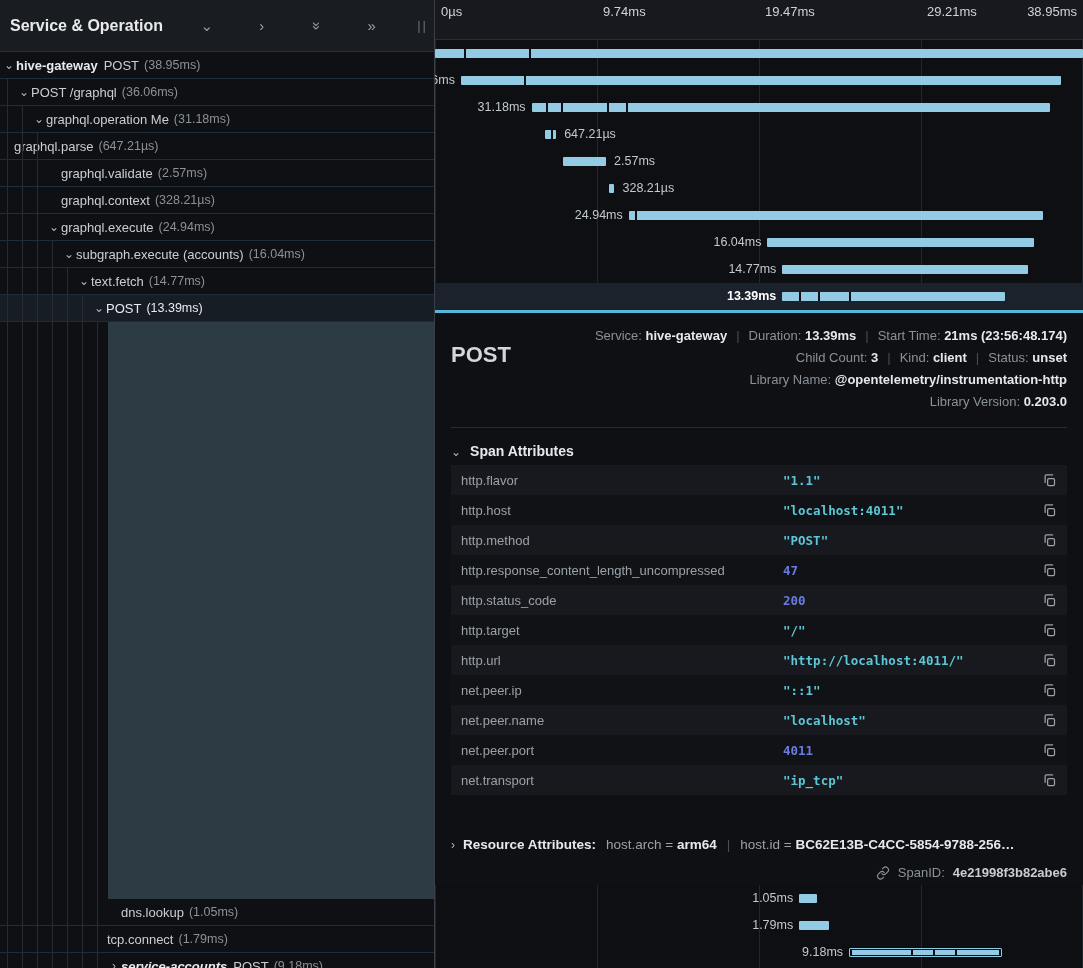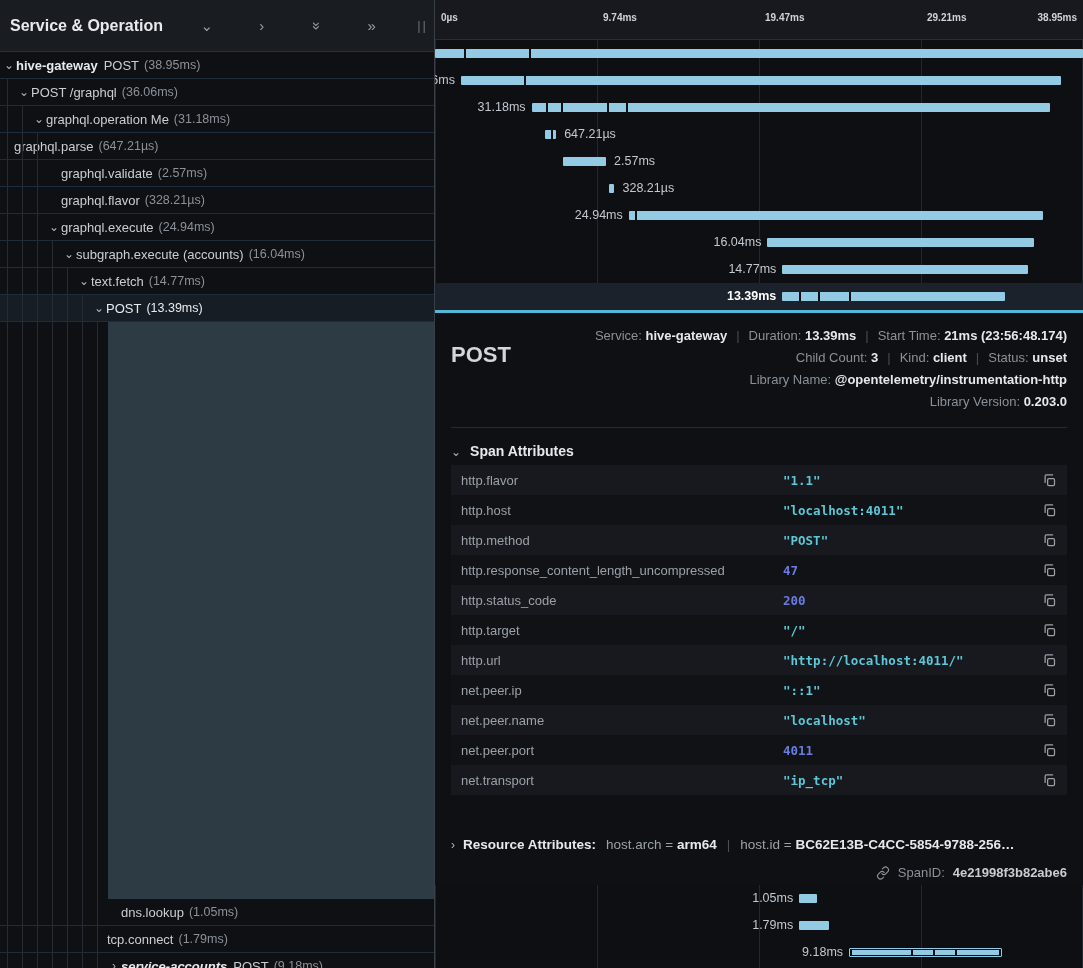--- a/index.html
+++ b/index.html
@@ -27,21 +27,21 @@
   .trow.selected{background:#161d25;}
   .trow.selected .lbl,.trow.selected .dur{color:#e8eaed;}
   .detail-spacer{position:relative;height:577px;}
   .detail-spacer .guides{width:108px;}
   .detail-spacer .fill{position:absolute;left:108px;right:0;top:0;bottom:0;background:#2d3b45;}
   
   .right{flex:1;position:relative;background:#0d0f13;}
   .gline{position:absolute;top:0;bottom:0;width:1px;background:#22262d;z-index:0;}
   .axis{position:absolute;left:0;right:0;top:0;height:40px;background:#17191e;
     border-bottom:1px solid #2b2e35;box-sizing:border-box;z-index:1;}
-  .tlabel{position:absolute;top:12px;font-size:10px;color:#cfd3d8;font-weight:bold;}
+  .tlabel{position:absolute;top:4px;font-size:13px;color:#cfd3d8;}
   .rows-top{position:absolute;left:0;right:0;top:40px;z-index:1;}
   .rows-bottom{position:absolute;left:0;right:0;top:885px;z-index:1;}
   .brow{height:27px;position:relative;overflow:hidden;}
   .brow.selected{background:#1b222b;}
   .bar{position:absolute;top:9px;height:9px;background:var(--bar);border-radius:1px;}
   .bar .tick{position:absolute;top:0;bottom:0;width:2px;background:#0d0f13;}
   .bar.outline{background:transparent;border:1px solid var(--bar);box-sizing:border-box;}
   .bar.outline .inner{position:absolute;left:2px;right:2px;top:1px;bottom:1px;background:var(--bar);}
   .blabel{position:absolute;top:6px;font-size:12.5px;color:#c2c8cf;white-space:nowrap;}
   .brow.selected .blabel{color:#ffffff;font-weight:700;}
@@ -119,21 +119,21 @@
     <span class="guides" style="width: 45px;"></span>
     <span class="toggle"></span>
 
     <span class="lbl">graphql.validate</span>
     <span class="dur">(2.57ms)</span>
   </div>
         <div class="trow" style="padding-left: 47px;">
     <span class="guides" style="width: 45px;"></span>
     <span class="toggle"></span>
 
-    <span class="lbl">graphql.flavor</span>
+    <span class="lbl">graphql.context</span>
     <span class="dur">(328.21µs)</span>
   </div>
         <div class="trow" style="padding-left: 47px;">
     <span class="guides" style="width: 45px;"></span>
     <span class="toggle">⌄</span>
 
     <span class="lbl">graphql.execute</span>
     <span class="dur">(24.94ms)</span>
   </div>
         <div class="trow" style="padding-left: 62px;">

